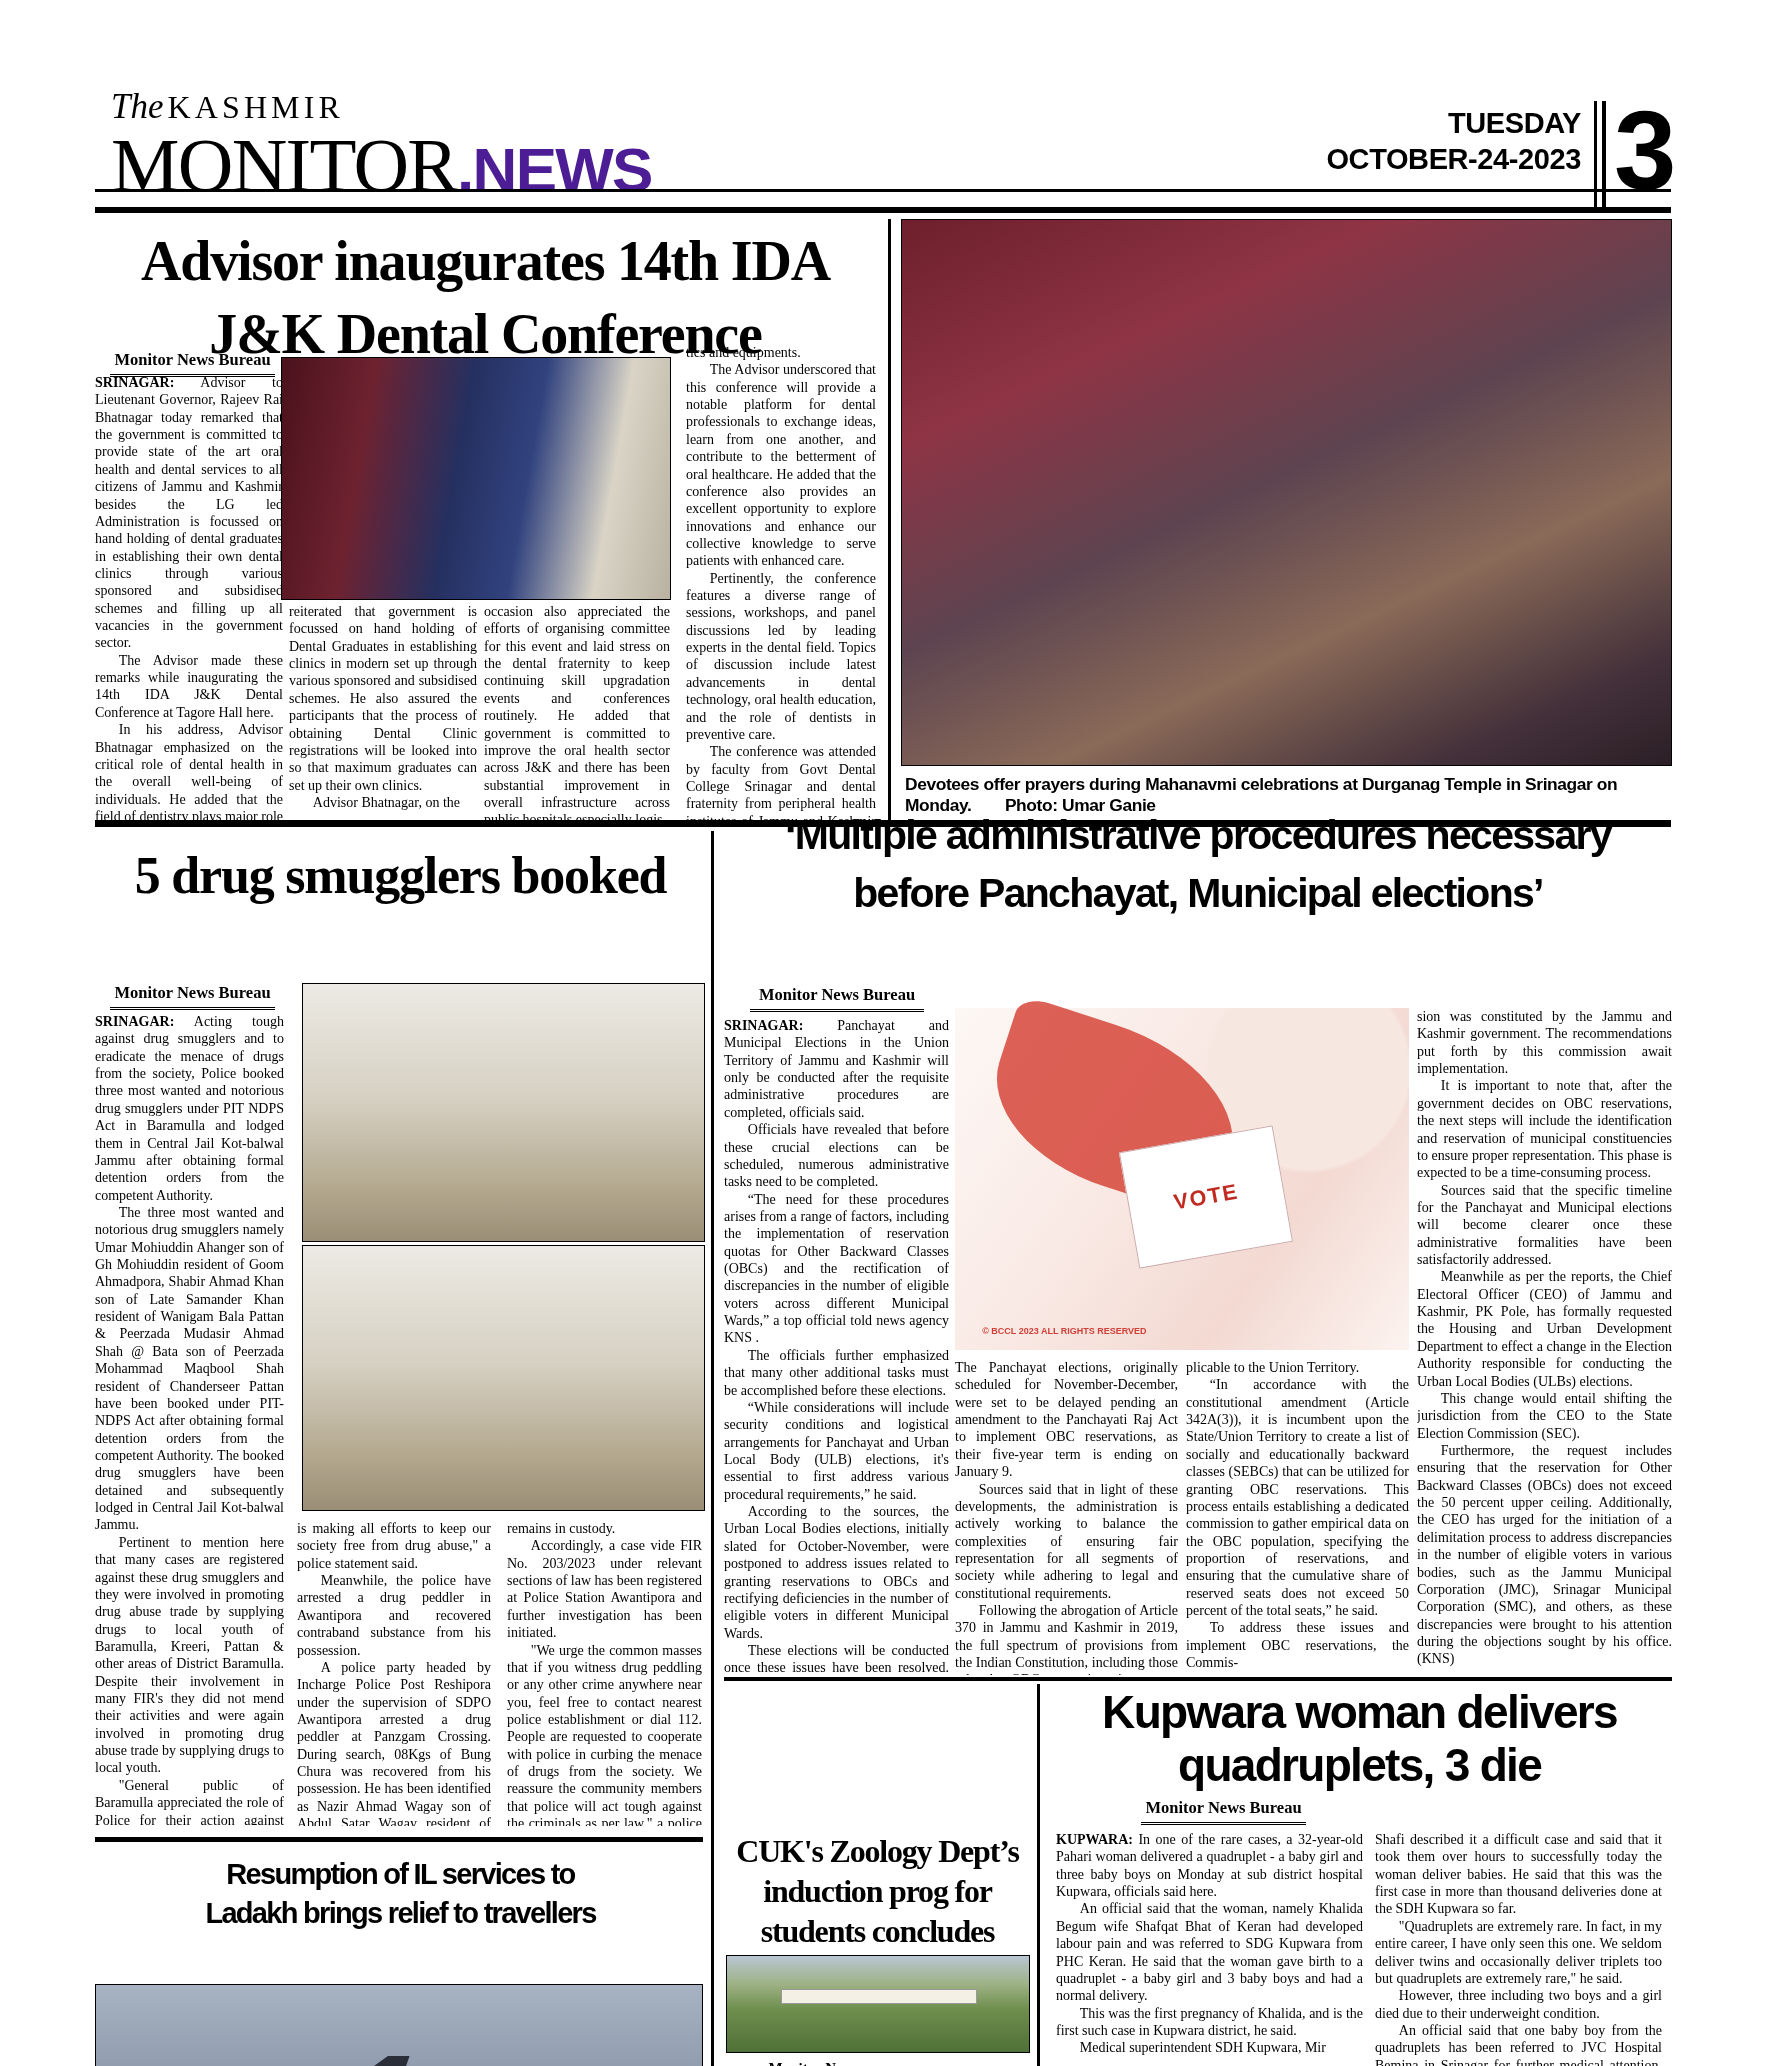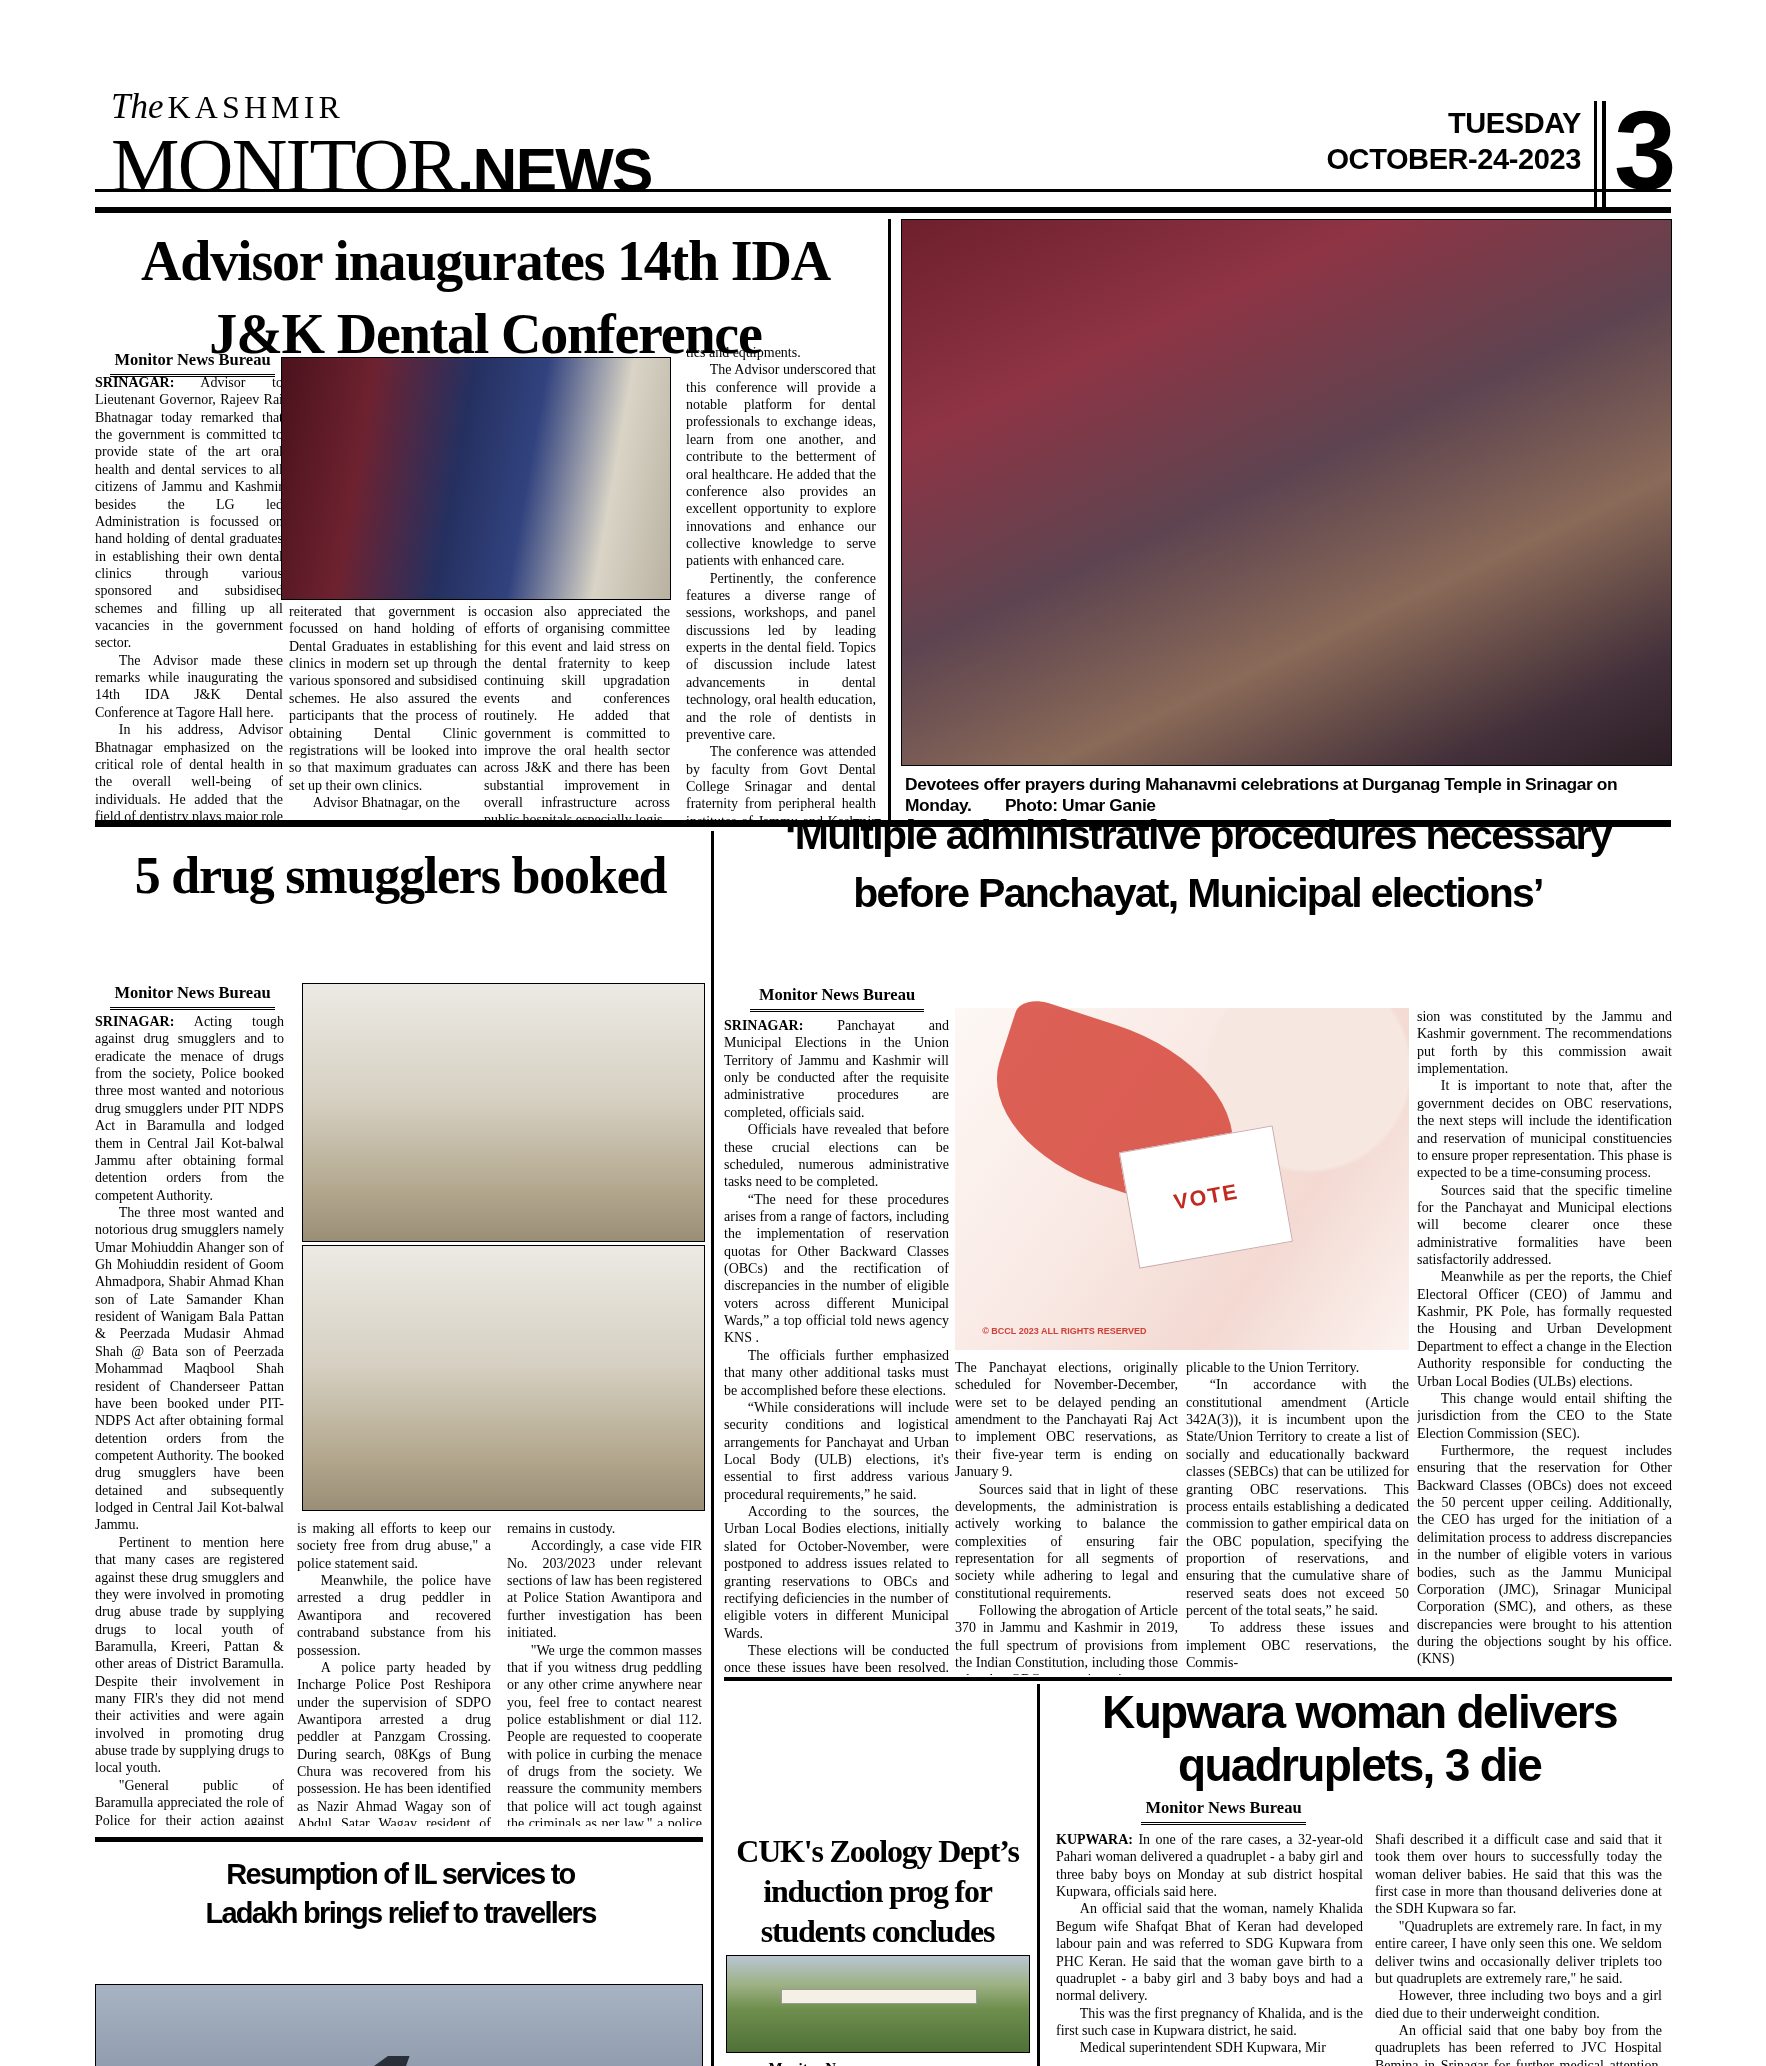--- a/index.html
+++ b/index.html
@@ -6,21 +6,21 @@
   .page{position:relative;width:1767px;height:2587px;background:#fff;color:#000;
         font-family:"Liberation Serif","DejaVu Serif",serif;overflow:hidden;}
   .abs{position:absolute;}
   .hrule{position:absolute;background:#000;}
   .vrule{position:absolute;background:#000;}
 
   
   .mast-line1{font-size:32px;letter-spacing:4.1px;}
   .mast-the{font-style:italic;font-size:35px;letter-spacing:0;margin-right:4.1px;}
   .mast-line2{font-size:77px;line-height:1;letter-spacing:-1.7px;}
-  .mast-news{font-family:"Liberation Sans",sans-serif;font-weight:bold;color:#000000;
+  .mast-news{font-family:"Liberation Sans",sans-serif;font-weight:bold;color:#4c1d95;
              font-size:62px;letter-spacing:-1.7px;}
   .dateblock{font-family:"Liberation Sans",sans-serif;font-weight:bold;text-align:right;
              font-size:29px;line-height:1.25;letter-spacing:-0.4px;}
   .pageno{font-family:"Liberation Sans",sans-serif;font-weight:bold;font-size:112px;line-height:1;}
 
   
   .hl{font-weight:bold;text-align:center;}
   .hl p{margin:0;}
   .hl-serif{font-family:"Liberation Serif","DejaVu Serif",serif;letter-spacing:-1.2px;}
   .hl-sans{font-family:"Liberation Sans","DejaVu Sans",sans-serif;letter-spacing:-1.7px;}

